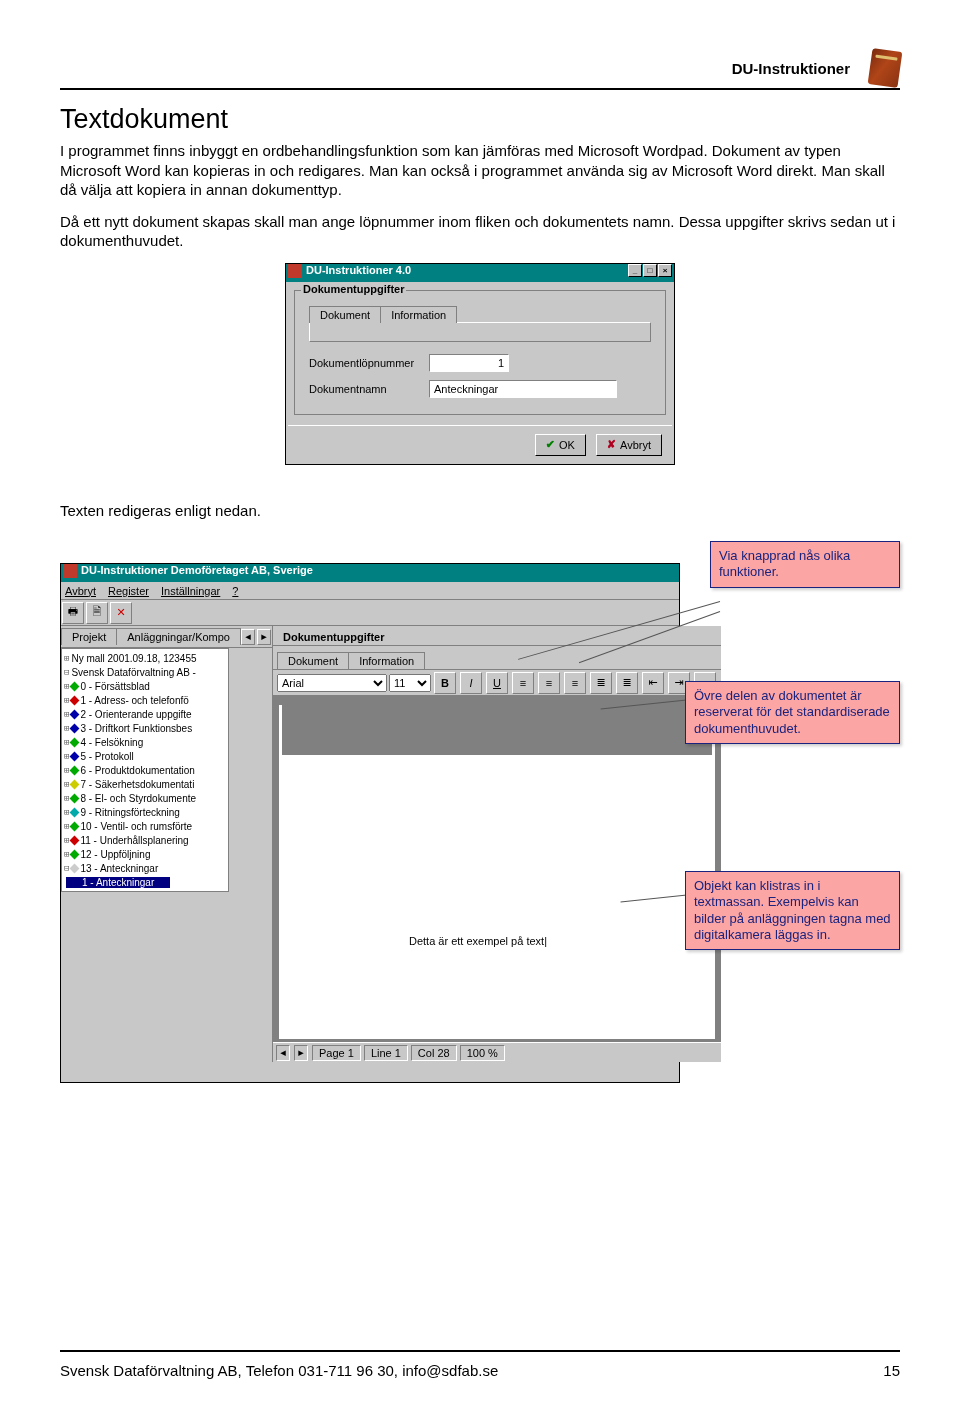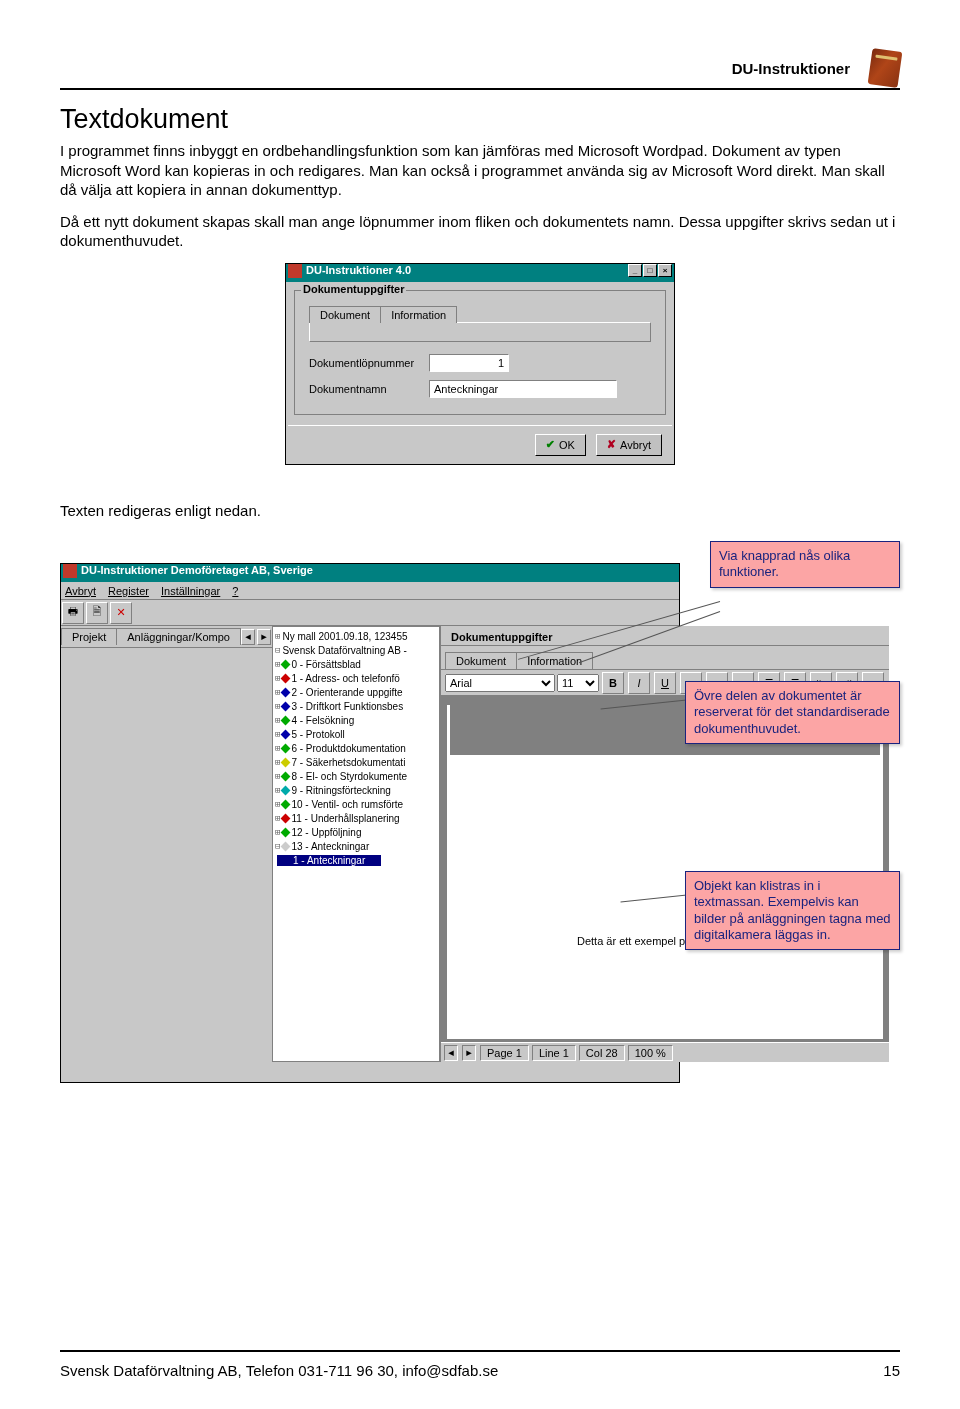--- a/index.html
+++ b/index.html
@@ -161,21 +161,21 @@
       <span>Register</span>
       <span>Inställningar</span>
       <span>?</span>
     </div>
     <div class="ed-toolbar">
       <span class="tbtn">🖶</span>
       <span class="tbtn">🗎</span>
       <span class="tbtn" style="color:#c00">✕</span>
     </div>
     <div class="ed-body">
-      <div style="display:flex;">
+      <div style="display:flex;flex-direction:column">
         <div class="nav">
           <div class="doc-tab">Projekt</div>
           <div class="doc-tab">Anläggningar/Kompo</div>
           <span class="tbtn" style="width:14px;height:16px">◂</span>
           <span class="tbtn" style="width:14px;height:16px">▸</span>
         </div>
         <div class="tree" id="tree">
             <div class="tree-row">
               <span class="tw">⊞</span>
               <span>Ny mall 2001.09.18, 123455</span>

